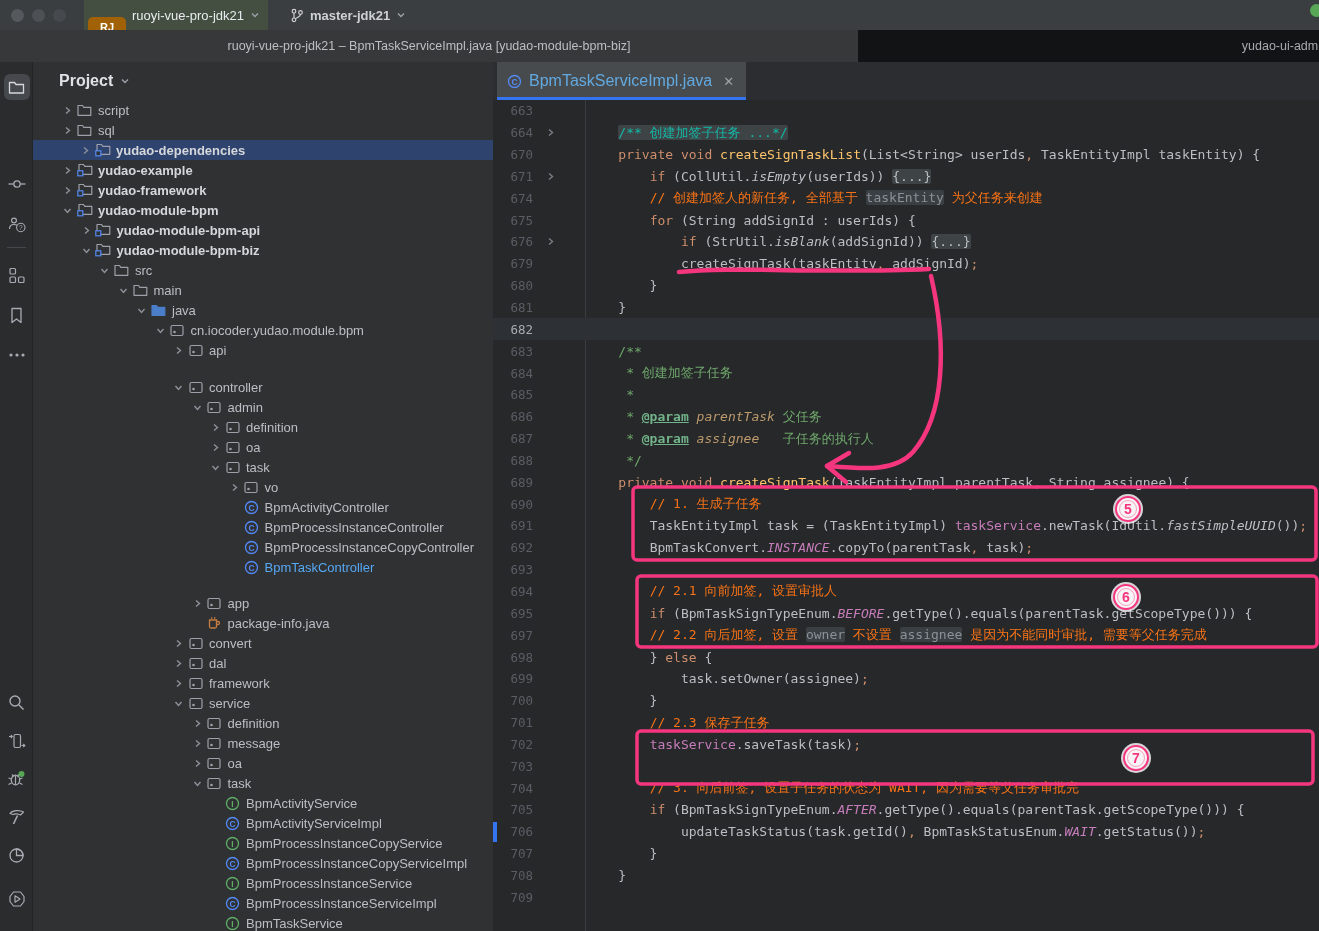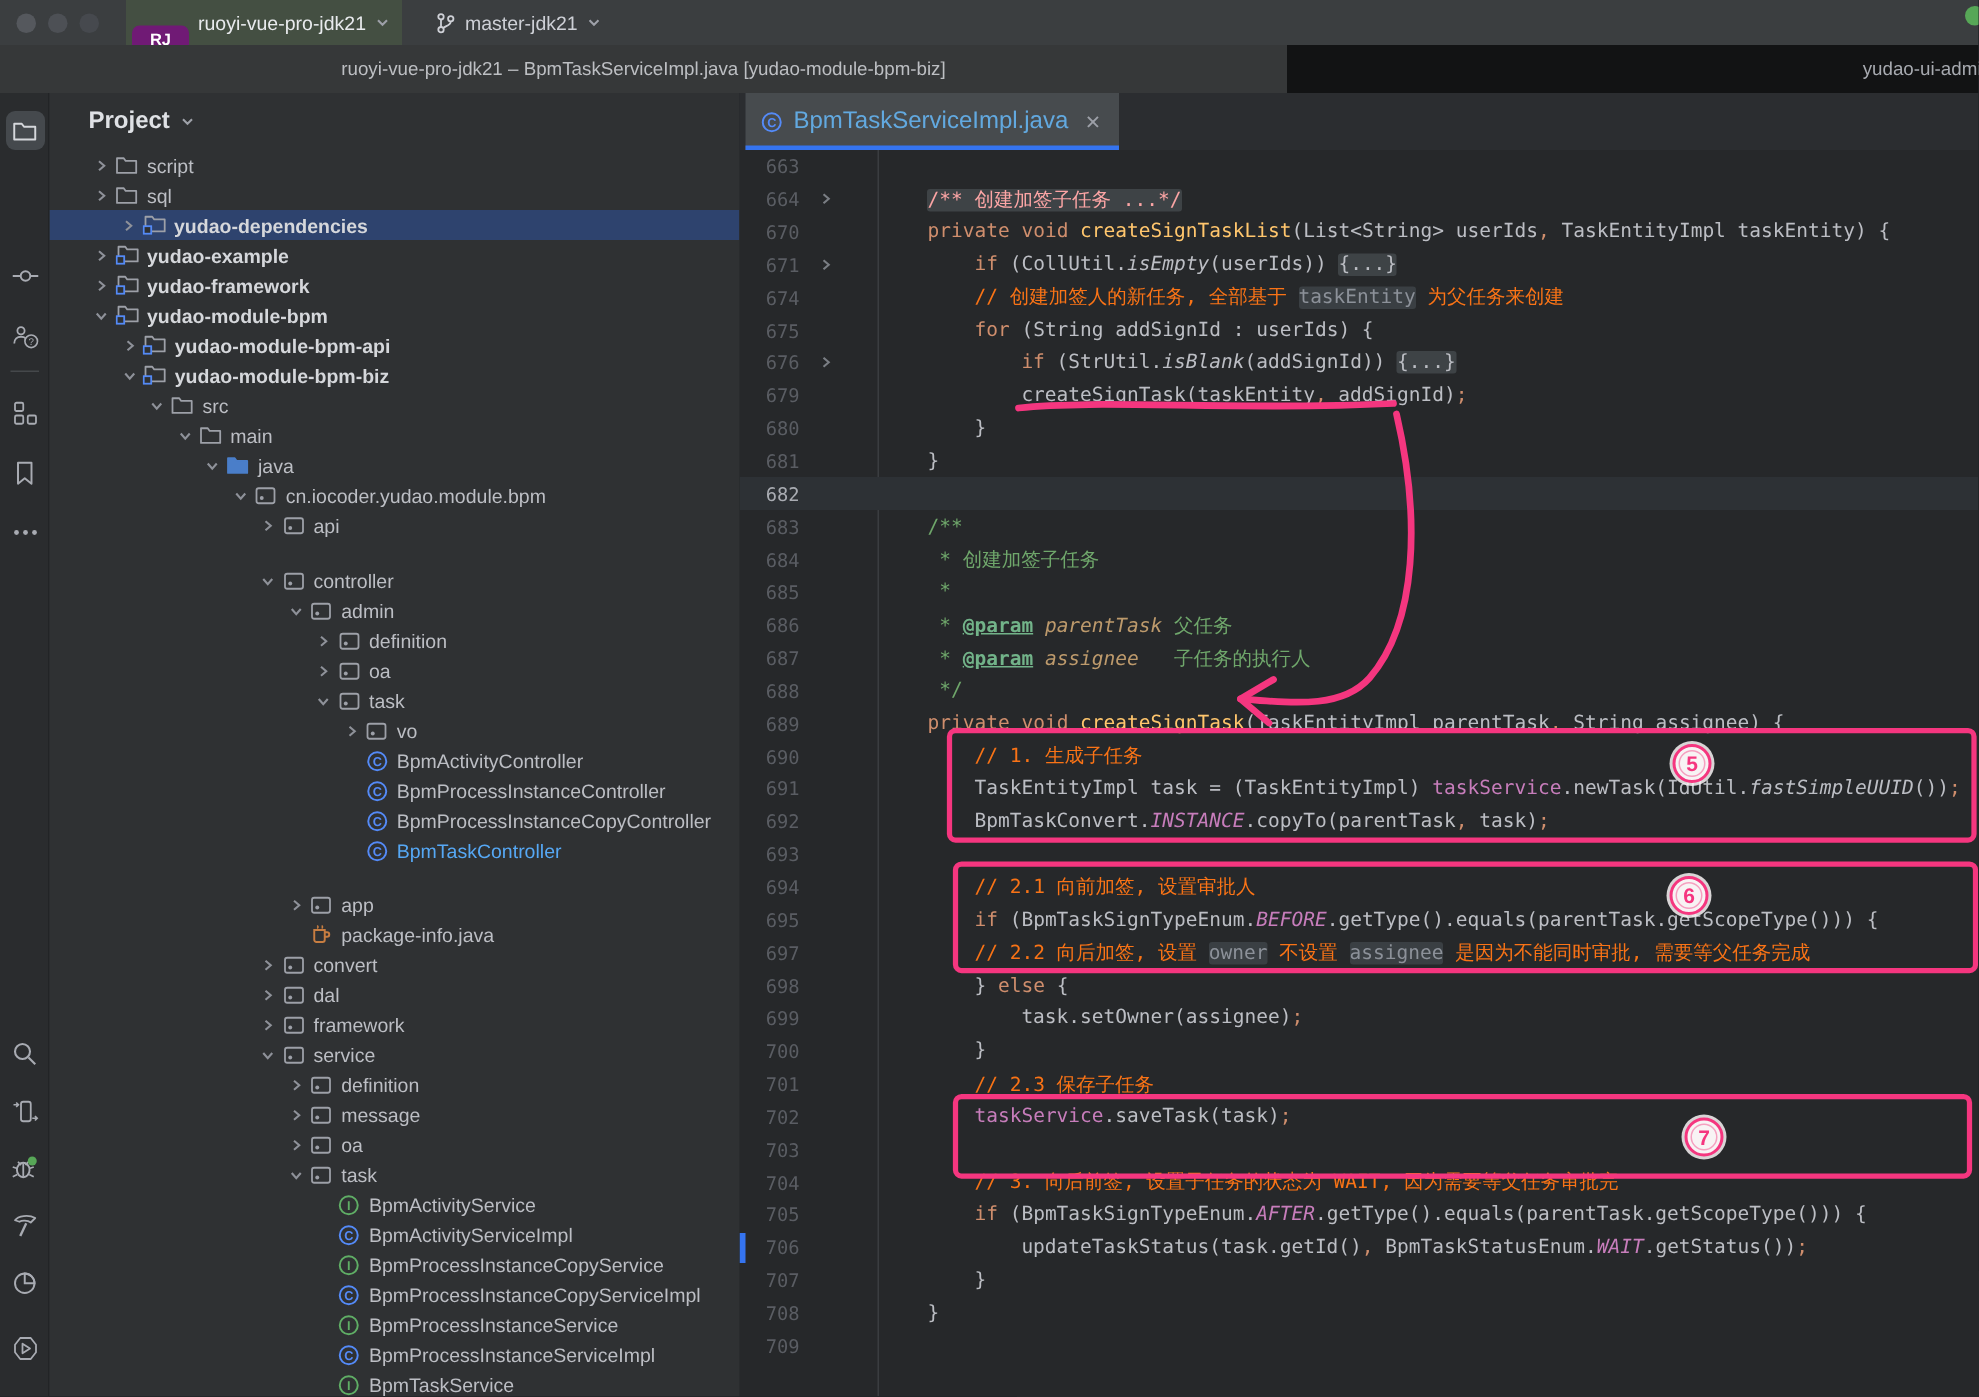--- a/index.html
+++ b/index.html
@@ -8,24 +8,24 @@
   .app { position:relative; width:1319px; height:931px; background:#2b2d30; }
 
   
   .toolbar { position:absolute; left:0; top:0; width:1319px; height:30px; background:#3b3e40;
     display:flex; align-items:center; }
   .traffic { display:flex; gap:8px; margin-left:11px; }
   .tl { width:13px; height:13px; border-radius:50%; }
   .tl1{ background:#55585d; } .tl2{ background:#4d5055; } .tl3{ background:#46494e; }
   .proj-widget { display:flex; align-items:center; gap:6px; margin-left:18px; background:rgba(110,160,80,.18);
     border-radius:6px; padding:3px 8px 3px 4px; cursor:pointer; }
-  .rj-badge { width:38px; height:20px; border-radius:5px; background:#701a75; color:#fff; font-weight:bold;
+  .rj-badge { width:38px; height:20px; border-radius:5px; background:#a16207; color:#fff; font-weight:bold;
     font-size:11px; display:flex; align-items:center; justify-content:center;margin-top:24px; }
   .proj-name { color:#e8eaed; font-size:13px; }
-  .branch-widget { display:flex; align-items:center; gap:6px; margin-left:22px; color:#ced0d6; font-size:13px; cursor:pointer; }
+  .branch-widget { display:flex; align-items:center; gap:6px; margin-left:22px; color:#ced0d6; font-size:13px; cursor:pointer;font-weight:bold; }
   .chev { width:10px; height:10px; }
   .green-dot { position:absolute; right:-4px; top:4px; width:13px; height:13px; border-radius:50%; background:#57a757; }
 
   
   .titlerow { position:absolute; left:0; top:30px; width:1319px; height:32px; }
   .title-left { position:absolute; left:0; top:0; width:858px; height:32px; background:#363839;
     display:flex; align-items:center; justify-content:center; }
   .title-left span { color:#bdbfc3; font-size:12.5px; }
   .title-right { position:absolute; left:858px; top:0; width:461px; height:32px; background:#121314;
     display:flex; align-items:center; justify-content:flex-end; }
@@ -81,21 +81,21 @@
   .tk-f { color:#c77dbb; }
   .tk-c { color:#c77dbb; font-style:italic; }
   .tk-s { color:#bcbec4; font-style:italic; }
   .tk-m { color:#f97316; }
   .tk-e { color:#8c9199; background:#3a3f43; border-radius:2px; }
   .tk-j { color:#6fa76b; }
   .tk-g { color:#72b389; font-weight:bold; text-decoration:underline;margin-top:48px; }
   .tk-p { color:#bd9a6c; font-style:italic; }
   .tk-x { color:#cf8e6d; }
   .tk-z { color:#bcbec4; background:#3e4346; border-radius:2px; }
-  .tk-w { color:#fca5a5; background:#3e4346; border-radius:2px; }
+  .tk-w { color:#14b8a6; background:#3e4346; border-radius:2px; }
 
   
   .anno-svg { position:absolute; left:0; top:38px; width:826px; height:831px; pointer-events:none; }
   .badge { position:absolute; width:26px; height:26px; border-radius:50%; background:#f8f3f4;
     border:2px solid #f5367f; color:#f5367f; font-weight:bold; font-size:14px;
     display:flex; align-items:center; justify-content:center; pointer-events:none;
     box-shadow:0 0 0 2px rgba(248,243,244,.85); font-family:"Liberation Sans", sans-serif; }
   .badge .inner-ring { position:absolute; inset:2px; border:1px solid #f5a0c0; border-radius:50%; }
 </style>
 </head>

